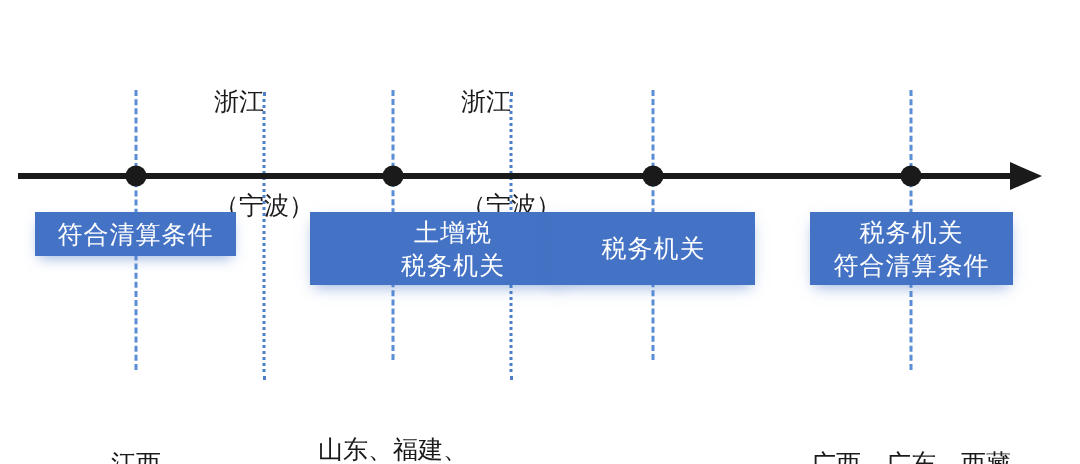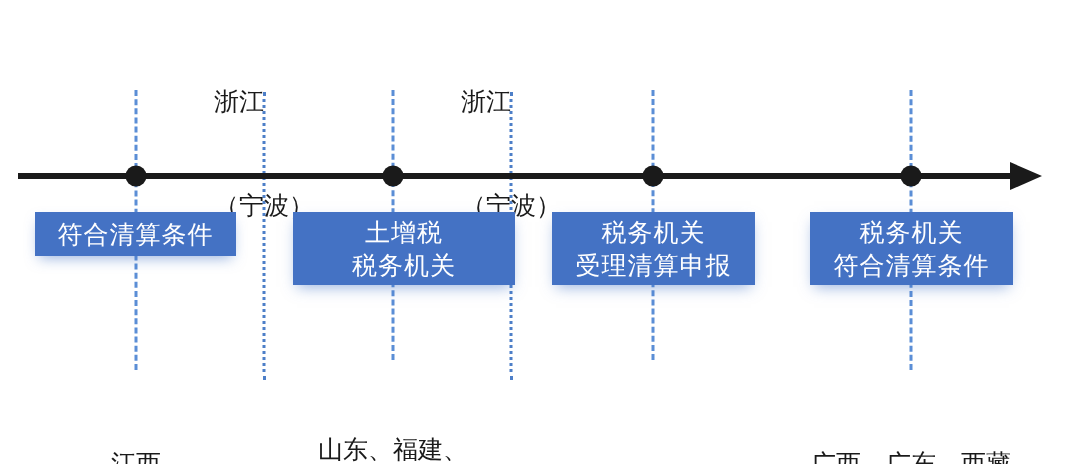--- a/index.html
+++ b/index.html
@@ -125,28 +125,27 @@
 
   <div class="dot" style="left:136px;"></div>
   <div class="dot" style="left:393px;"></div>
   <div class="dot" style="left:653px;"></div>
   <div class="dot" style="left:911px;"></div>
 
   <div class="box" style="left:35px; top:200px; width:201px; height:44px;">
     <span class="line">符合清算条件</span>
   </div>
 
-  <div class="box" style="left:293px; top:200px; width:222px; height:73px;">
+  <div class="box" style="left:310px; top:200px; width:222px; height:73px;padding-left:32px;">
     <span class="line">土增税</span>
     <span class="line">税务机关</span>
   </div>
 
   <div class="box" style="left:552px; top:200px; width:203px; height:73px;">
     <span class="line">税务机关</span>
-    <span class="line">受理清算申报</span>
   </div>
 
   <div class="box" style="left:810px; top:200px; width:203px; height:73px;">
     <span class="line">税务机关</span>
     <span class="line">符合清算条件</span>
   </div>
 
   <div class="caption" style="left:136px; top:378px;">
     <span class="line">江西</span>
   </div>

